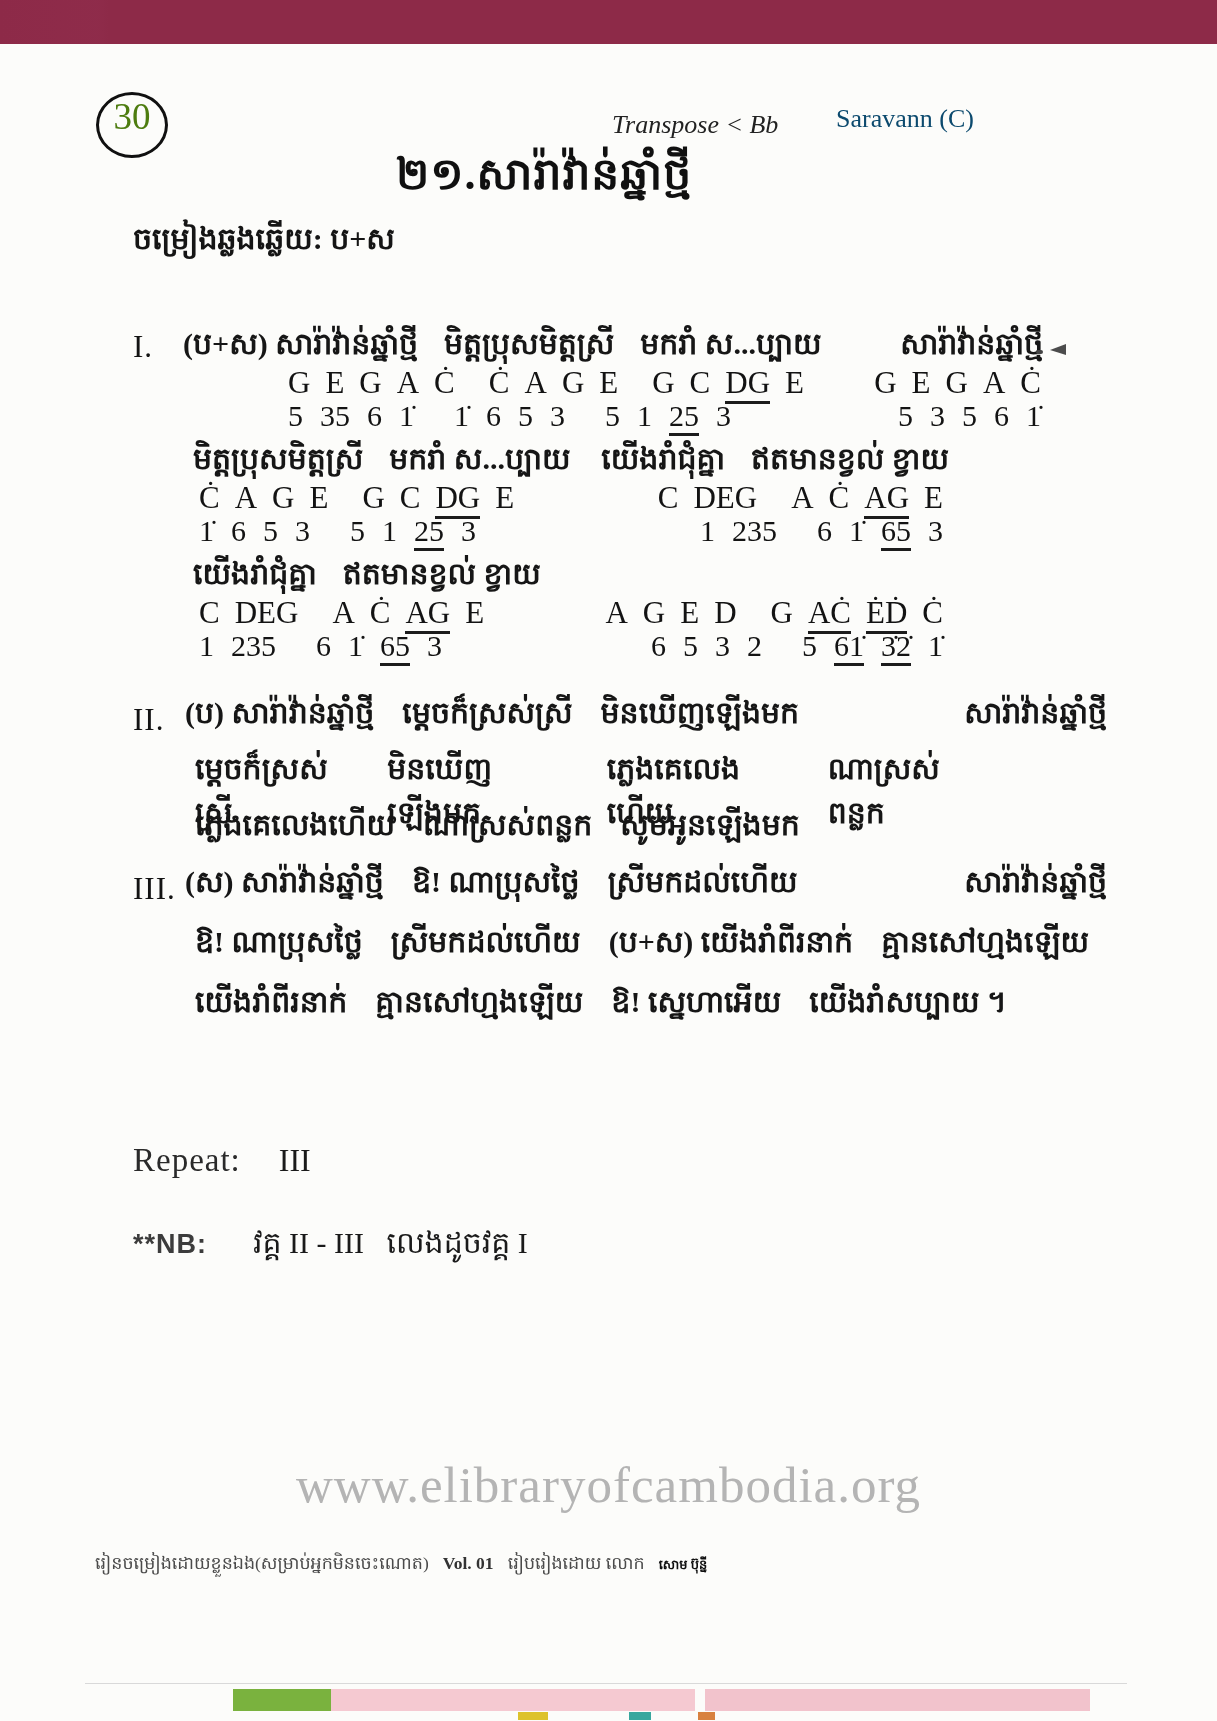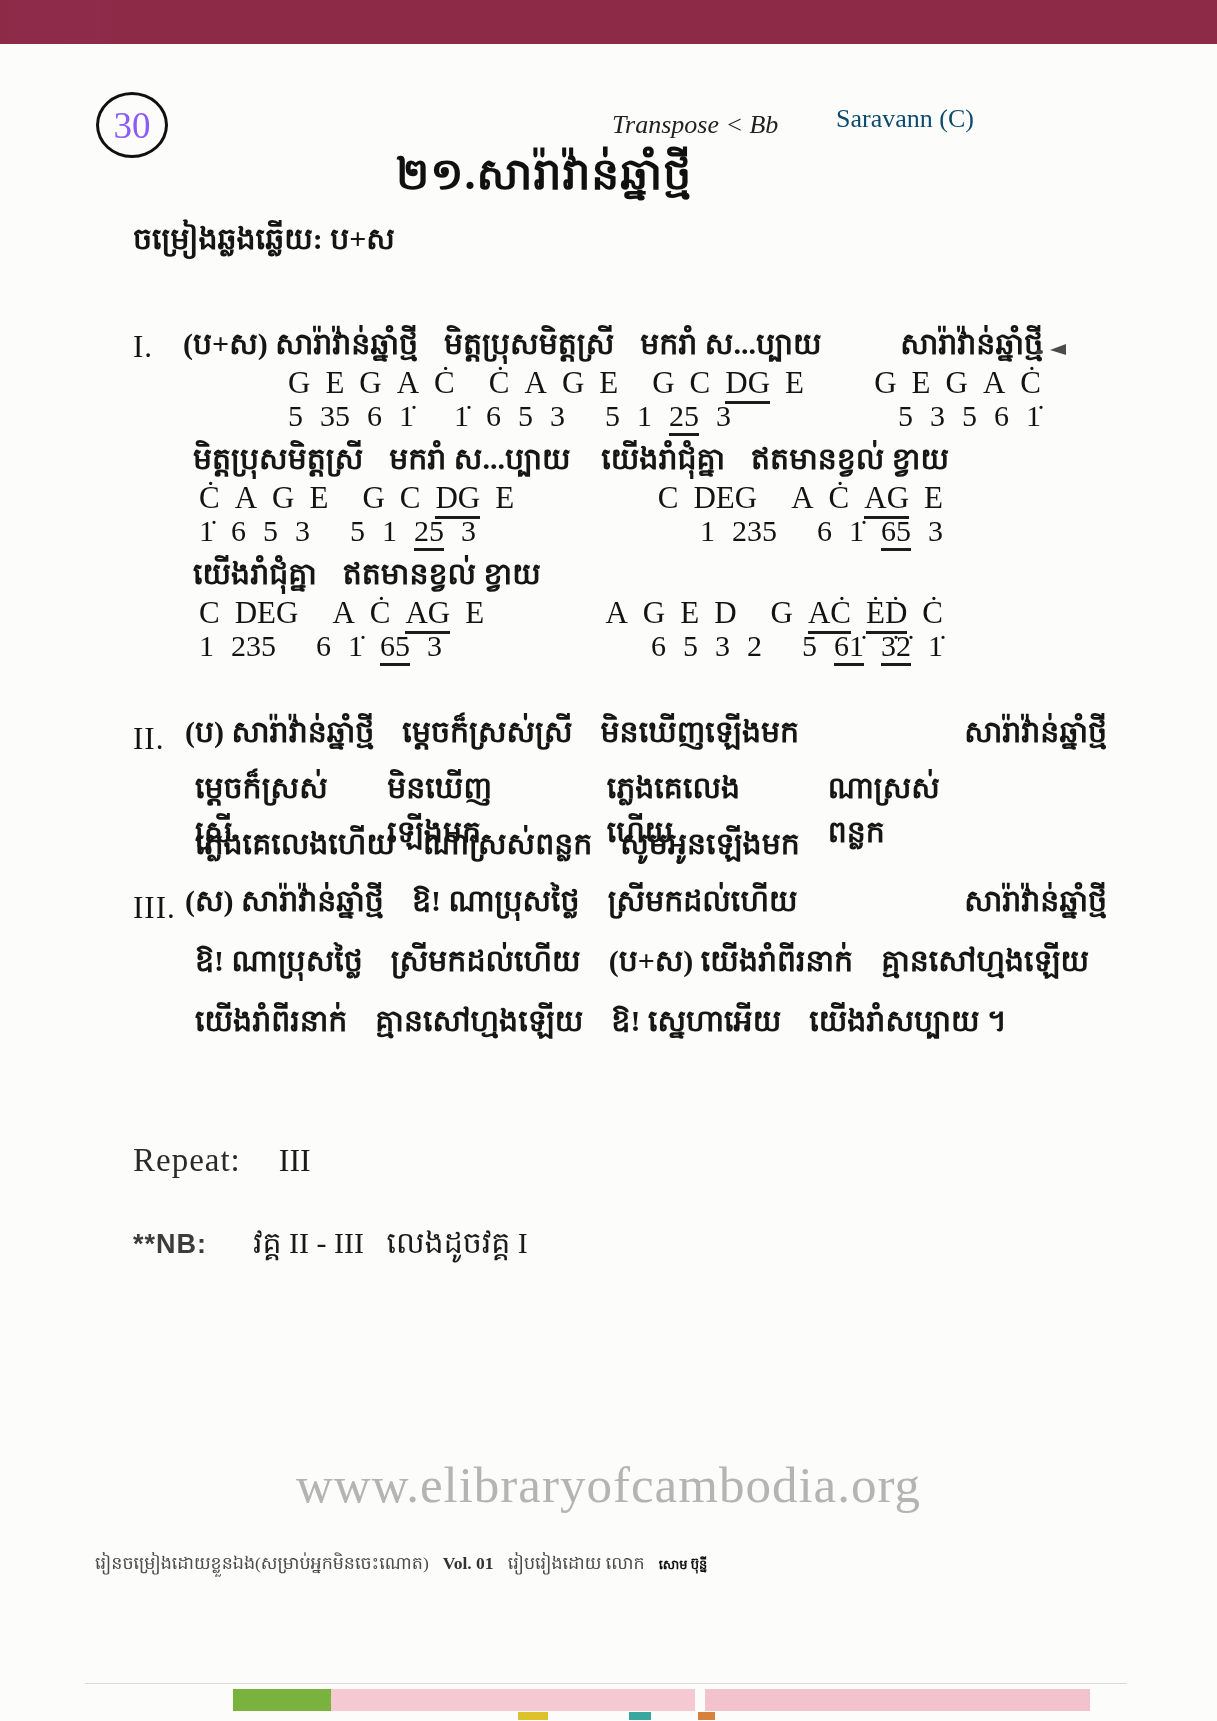--- a/index.html
+++ b/index.html
@@ -7,35 +7,35 @@
     position:relative;width:1217px;height:1721px;background:#fcfcfa;
     font-family:"Liberation Serif",serif;color:#1b1b1b;overflow:hidden;
     box-shadow:0 0 6px rgba(0,0,0,.25);
   }
   
   .topbar{position:absolute;top:0;left:0;width:1217px;height:44px;
     background:linear-gradient(90deg,var(--top-bar,#8d2a48) 0%, #93305142 8%, var(--top-bar,#8d2a48) 9%, var(--top-bar,#8d2a48) 100%);
     background-color:var(--top-bar,#8d2a48);}
   
   .circle{position:absolute;left:96px;top:92px;width:66px;height:60px;border:3px solid #101010;
-    border-radius:50%;display:flex;align-items:center;justify-content:center;
-    font-size:37px;color:#8b5cf6;}
+    border-radius:50%;display:flex;align-items:flex-start;justify-content:center;
+    font-size:37px;color:#4d7c0f;}
   .transpose{position:absolute;left:612px;top:110px;font-style:italic;font-size:26px;color:#222;}
   .keyname{position:absolute;left:836px;top:104px;font-size:26px;color:#0c4a6e;}
   .title{position:absolute;left:396px;top:146px;margin:0;font-size:44px;font-weight:700;
     font-family:"Liberation Serif",serif;color:#101010;letter-spacing:1px;}
   .subtitle{position:absolute;left:133px;top:220px;font-size:30px;font-weight:600;color:#151515;}
 
   
   .song{position:absolute;left:133px;top:315px;width:978px;height:760px;}
   .sec{position:relative;}
   .seclabel{position:absolute;left:0;font-size:31px;color:#131313;letter-spacing:1px;}
   .sec1{margin-top:10px;height:355px;}
   .sec1 .seclabel{top:4px;}
-  .sec2{margin-top:33px;height:168px;}
+  .sec2{margin-top:14px;height:168px;}
   .sec3{margin-top:1px;height:180px;}
   .sec2 .seclabel,.sec3 .seclabel{top:8px;}
 
   .line{display:flex;justify-content:space-between;align-items:flex-start;}
   .half{display:flex;align-items:flex-start;}
   .lyr{height:42px;font-size:30px;font-weight:600;color:#161616;}
   .lyr .half{gap:26px;}
   .not{height:33px;}
   .not .half{gap:34px;}
   .not .tok{font-size:31px;color:#131313;}

